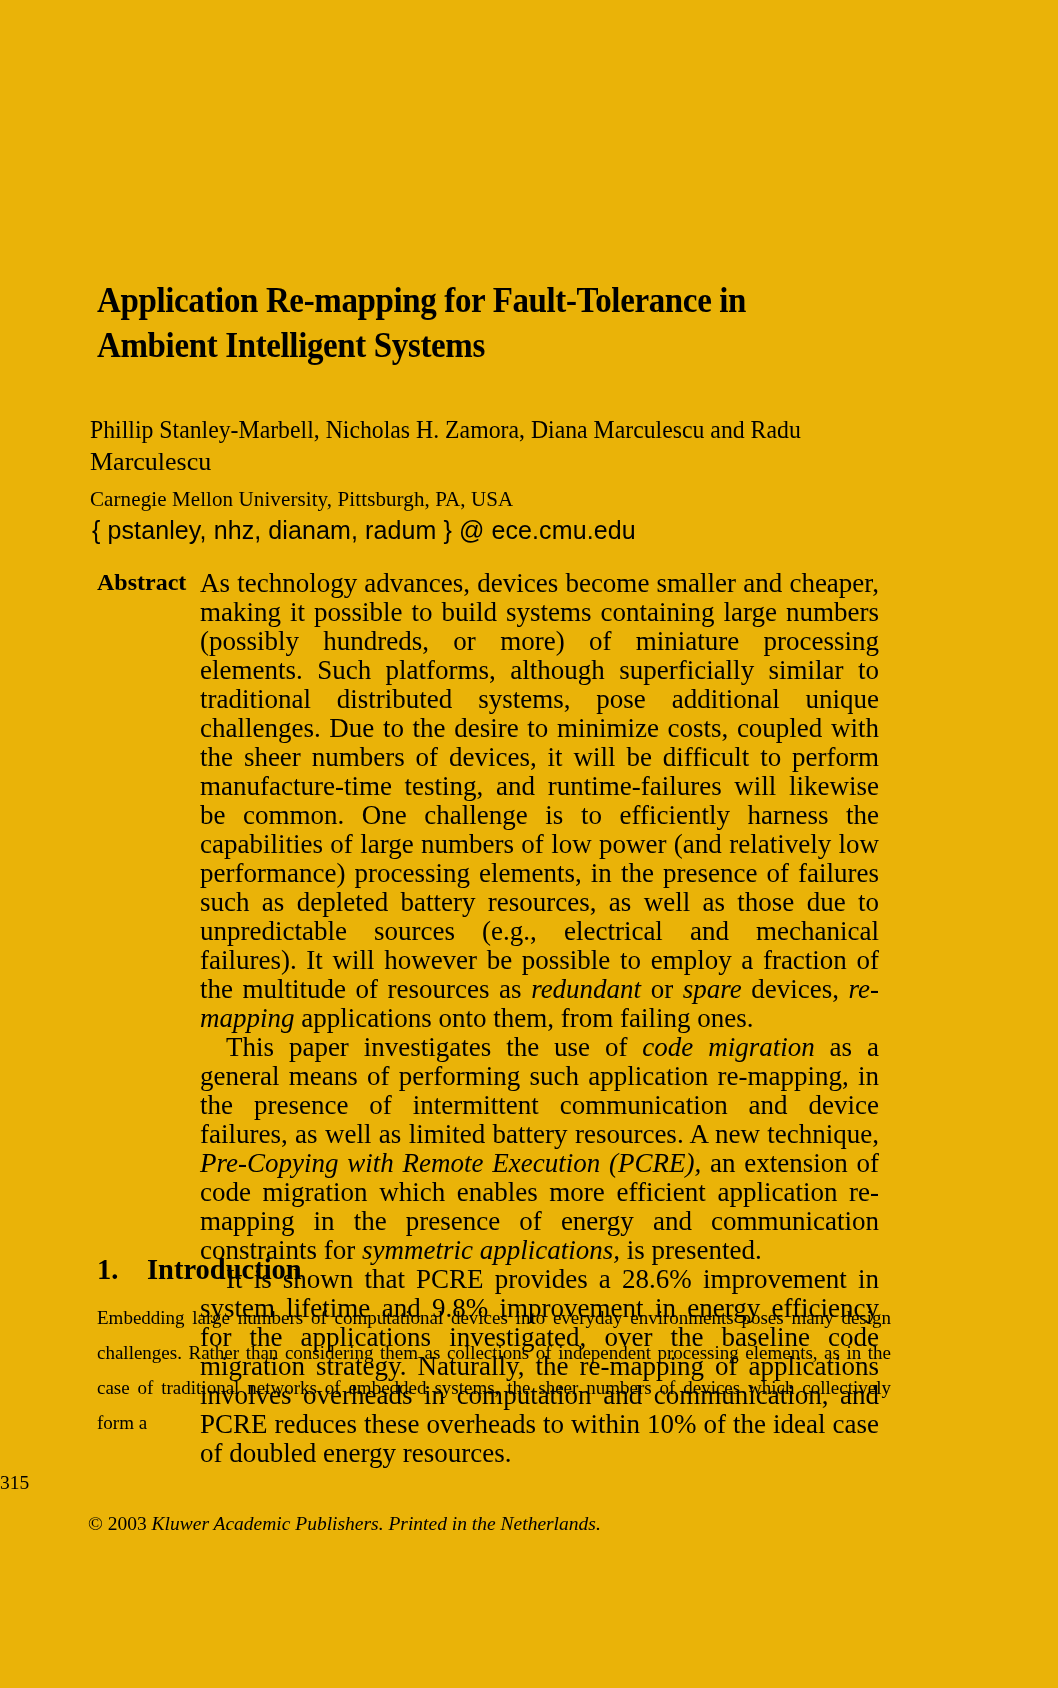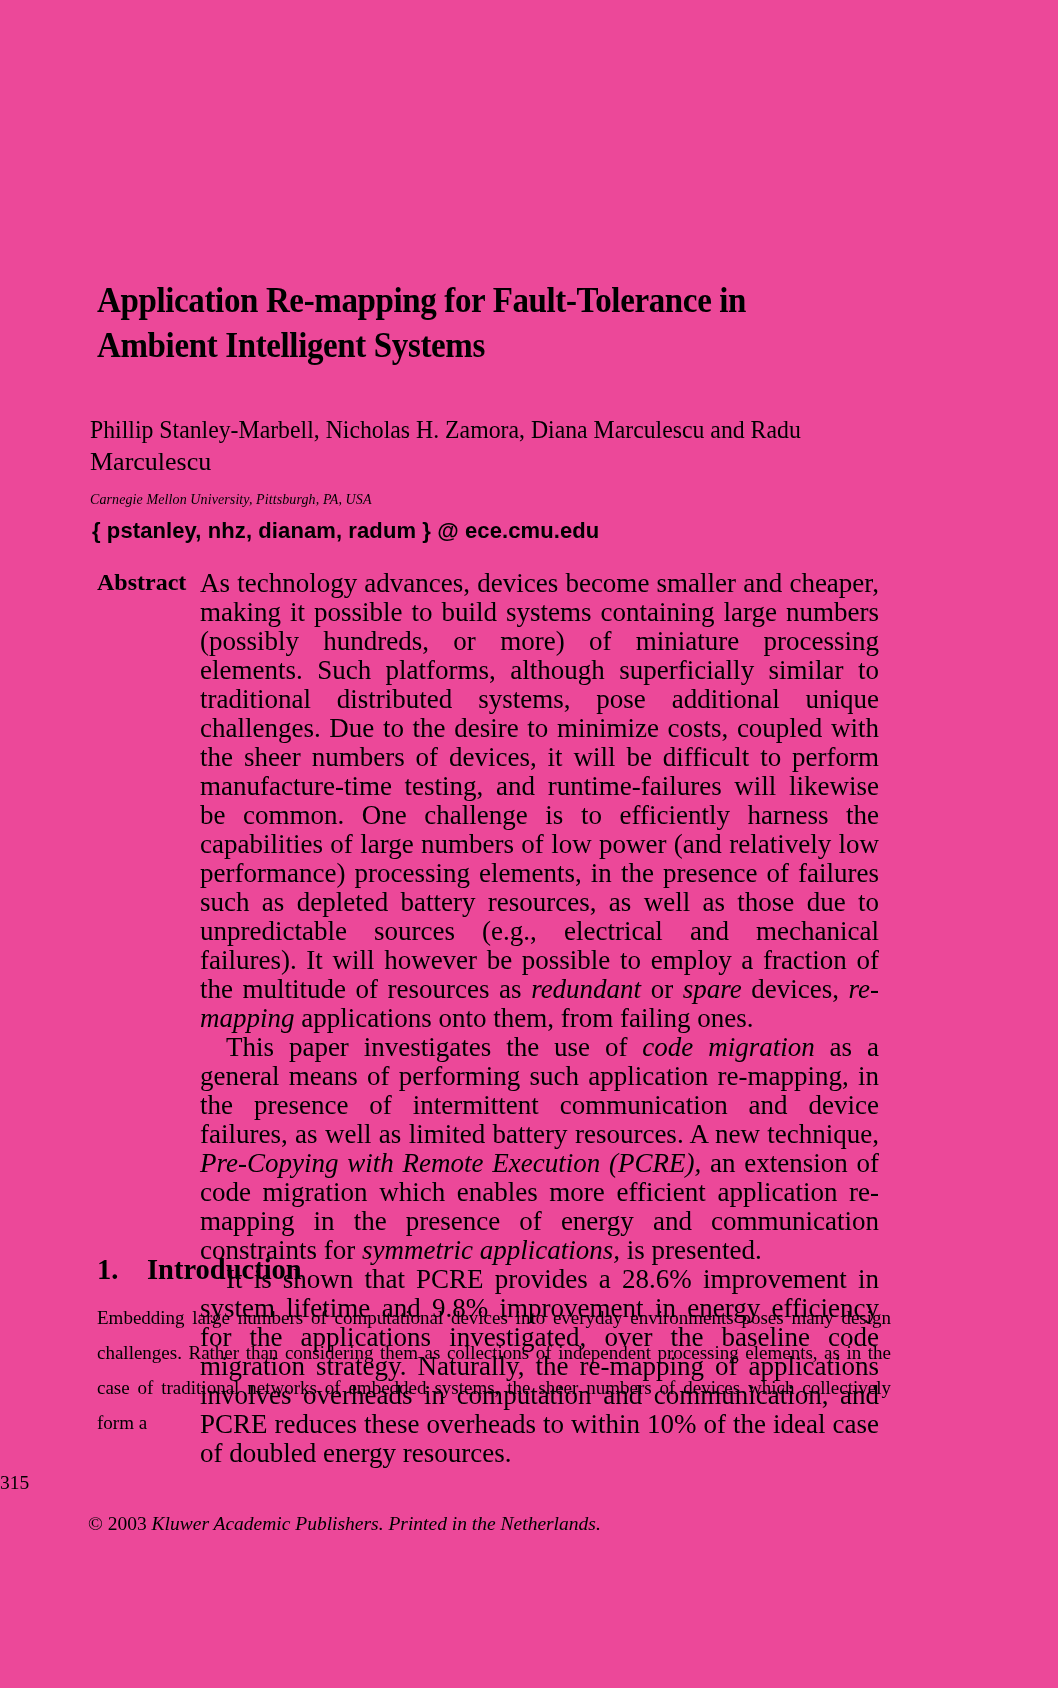--- a/index.html
+++ b/index.html
@@ -14,21 +14,21 @@
     font-family: "Liberation Serif", "DejaVu Serif", serif;
     color: #000000;
     overflow: hidden;
   }
 
   .page {
     position: absolute;
     left: 0; top: 0;
     width: 1058px;
     height: 1688px;
-    background: #ec4899;
+    background: #eab308;
   }
 
   
   .title-block {
     position: absolute;
     left: 97px;
     top: 278px;
     width: 800px;
   }
   .title {
@@ -58,33 +58,31 @@
     margin: 0;
     transform: scaleX(0.97);
     transform-origin: left top;
   }
   .authors-line2 {
     font-size: 26px;
     line-height: 32px;
     margin: 0;
   }
   .affiliation {
-    font-size: 14px;
-    font-style: italic;
+    font-size: 21px;
     line-height: 29px;
     margin: 7px 0 0 0;
     letter-spacing: 0.1px;
   }
   .email {
     font-family: "Liberation Sans", "DejaVu Sans", sans-serif;
-    font-size: 22px;
+    font-size: 25px;
     line-height: 27px;
     margin: 3px 0 14px 2px;
     letter-spacing: 0.1px;
-    font-weight: bold;
   }
 
   
   .labeled-section {
     position: absolute;
     display: block;
   }
   .section-label {
     position: absolute;
     left: 0;

